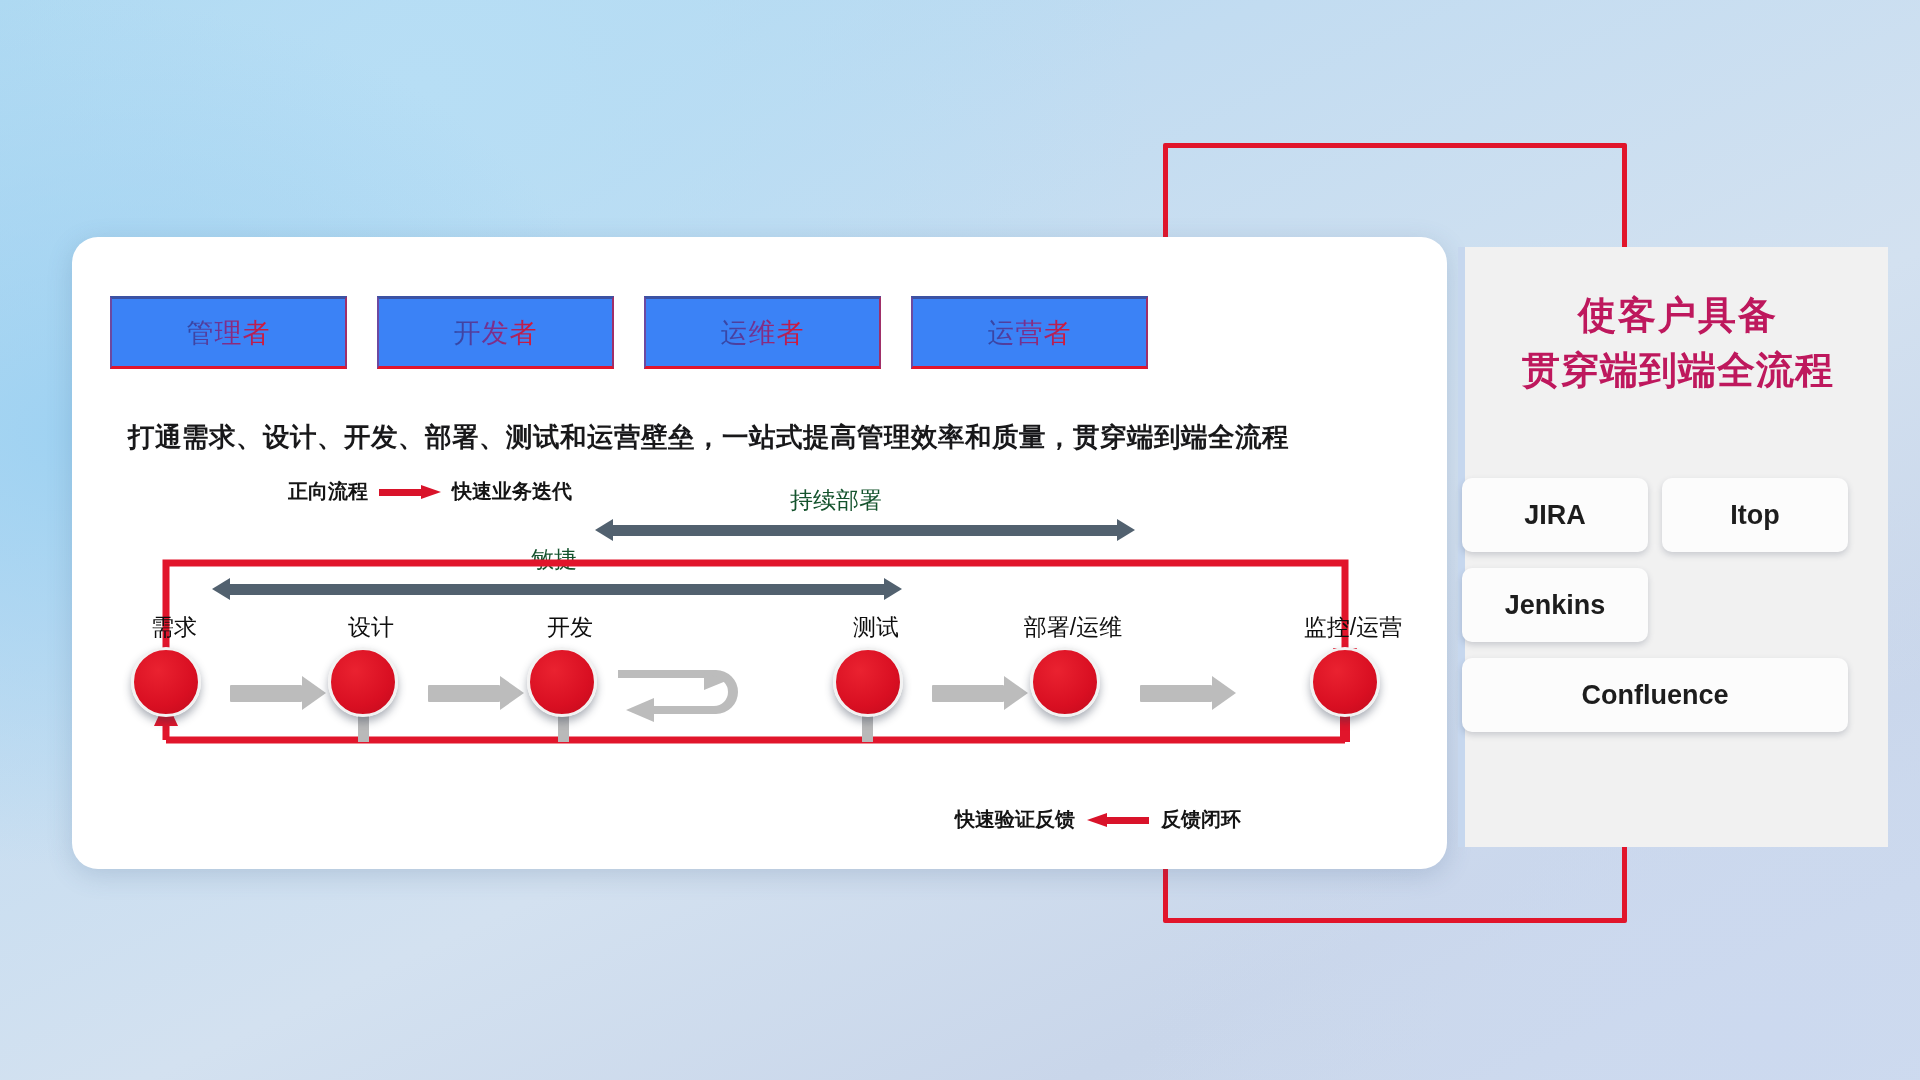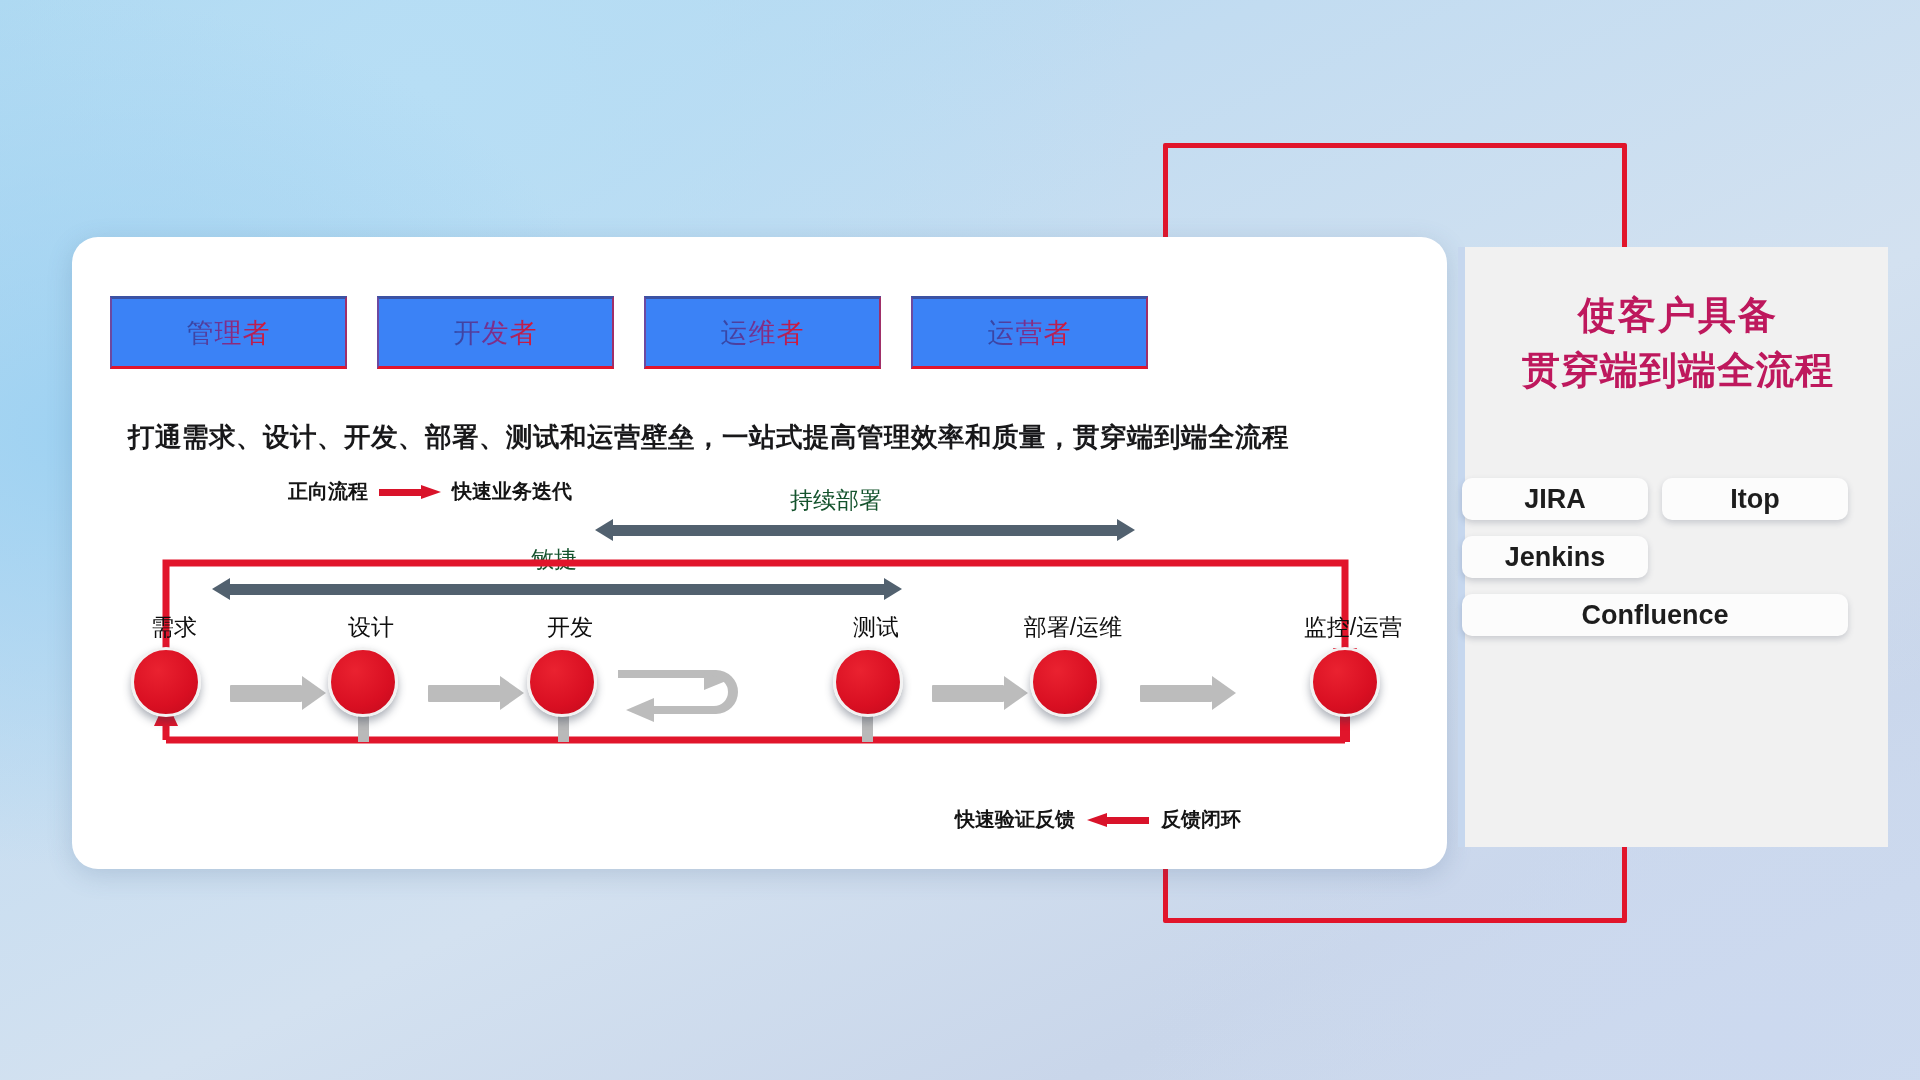--- a/index.html
+++ b/index.html
@@ -104,21 +104,21 @@
   }
   .panel-title{
     position:absolute;left:1468px;top:288px;width:420px;text-align:center;
     color:#be185d;font-weight:bold;line-height:1.45;
   }
   .panel-title .l1{font-size:38px;display:block;letter-spacing:2px;}
   .panel-title .l2{font-size:38px;display:block;letter-spacing:1px;}
   .tools{position:absolute;left:1462px;top:478px;width:420px;
      display:flex;flex-wrap:wrap;gap:16px 14px;}
   .chip{
-    height:42px;background:#fcfcfc;border-radius:10px;
+    height:74px;background:#fcfcfc;border-radius:10px;
     display:flex;align-items:center;justify-content:center;
     font-size:27px;font-weight:bold;color:#1d1d1d;
     box-shadow:0 3px 6px rgba(60,70,90,.22);
   }
   .chip.half{width:186px;}
   .chip.full{width:386px;}
 </style>
 </head>
 <body>
 

